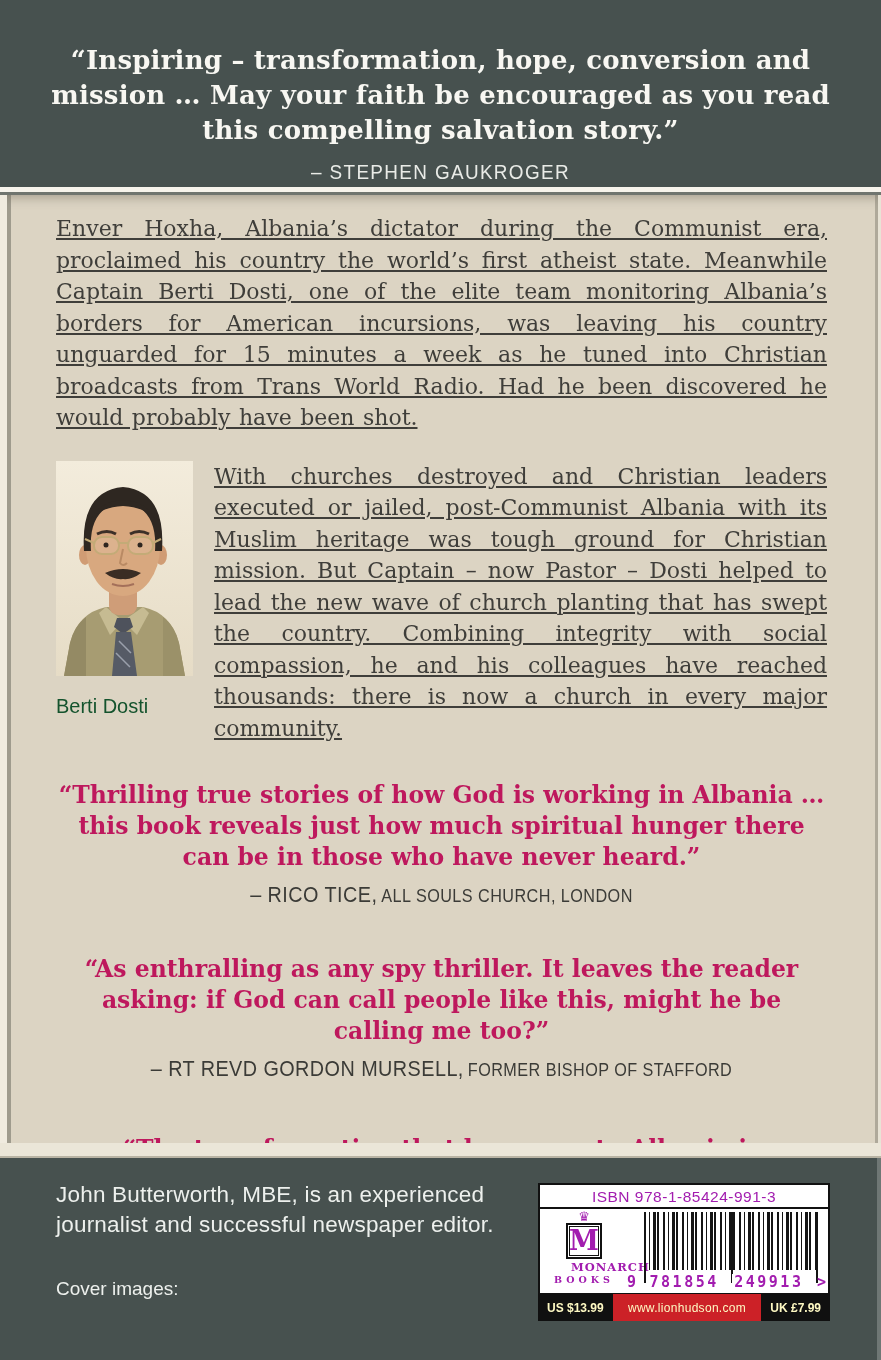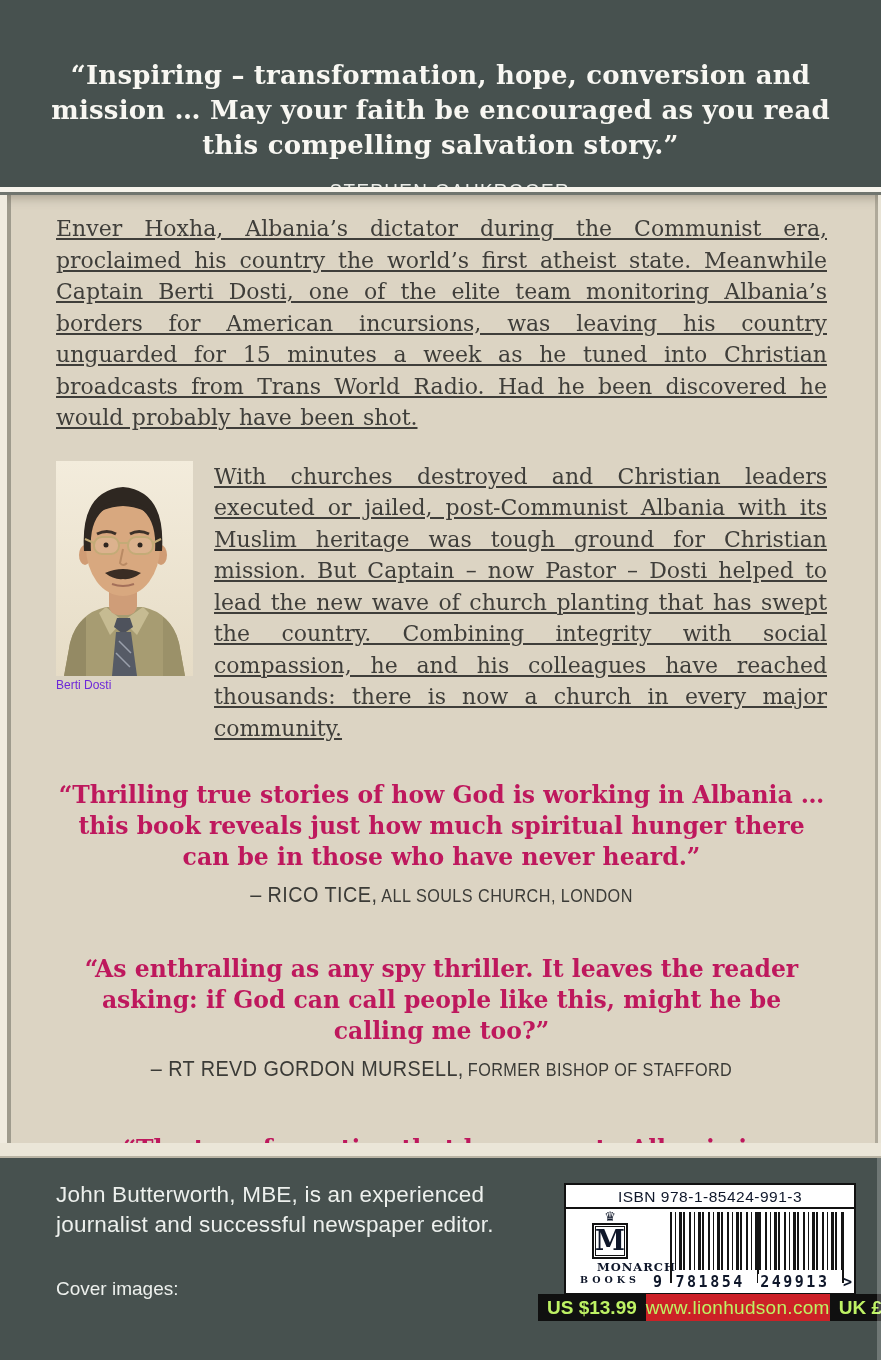--- a/index.html
+++ b/index.html
@@ -15,21 +15,21 @@
   
   .header {
     position: absolute;
     top: 0; left: 0; right: 0;
     height: 187px;
     background: #47514f;
     text-align: center;
     color: #f8f7f2;
   }
   .hquote {
-    margin: 16px auto;
+    margin: 1px auto;
     padding-top: 42px;
     width: 824px;
     font-weight: bold;
     font-size: 26px;
     line-height: 35px;
     letter-spacing: 0.2px;
   }
   .hattrib {
     margin-top: 12px;
     font-family: "Liberation Sans", sans-serif;
@@ -66,24 +66,24 @@
     text-align: justify;
     color: #3f3e3a;
     word-spacing: 1.5px;
     text-decoration: underline;
   }
 
   .photo-row { display: flex; margin-top: 27px; }
   .photo-col { flex: none; width: 137px; margin-right: 21px; }
   .photo { display: block; width: 137px; height: 215px; }
   .caption {
-    margin-top: 2px;
-    font-family: "Liberation Sans", sans-serif;
-    font-size: 12px;
-    color: #6d28d9;
+    margin-top: 19px;
+    font-family: "Liberation Sans", sans-serif;
+    font-size: 20px;
+    color: #14532d;
   }
   .p2 { flex: 1; }
 
   .qblock { text-align: center; }
   .qb1 { margin-top: 36px; }
   .qb2 { margin-top: 46px; }
   .qb3 { margin-top: 52px; }
   .qtext {
     font-weight: bold;
     font-size: 23.5px;
@@ -140,22 +140,21 @@
     line-height: 26px;
   }
 
   
   .barcode-box {
     position: absolute;
     left: 538px; top: 25px;
     width: 288px;
     background: #ffffff;
     border: 2px solid #111111;
-    color: #0f172a;
-    margin-left: 26px;
+    color: #a21caf;
   }
   .isbn-row {
     height: 19px;
     padding-top: 3px;
     border-bottom: 2px solid #111111;
     text-align: center;
     font-size: 15.5px;
     letter-spacing: 0.5px;
     font-family: "Liberation Sans", sans-serif;
   }
@@ -210,22 +209,22 @@
     font-weight: bold;
     line-height: 16px;
   }
   .dg { letter-spacing: 2.5px; background: #ffffff; padding: 0 2px; }
 
   .price-row {
     position: absolute;
     left: 538px; top: 136px;
     width: 292px; height: 27px;
     display: flex;
-    font-size: 19px;
-    color: #bef264;
+    font-size: 12px;
+    color: #fef9c3;
   }
   .price-us, .price-uk {
     flex: none;
     background: #101010;
     font-weight: bold;
     display: flex; align-items: center;
     padding: 0 9px;
   }
   .price-web {
     flex: 1;

